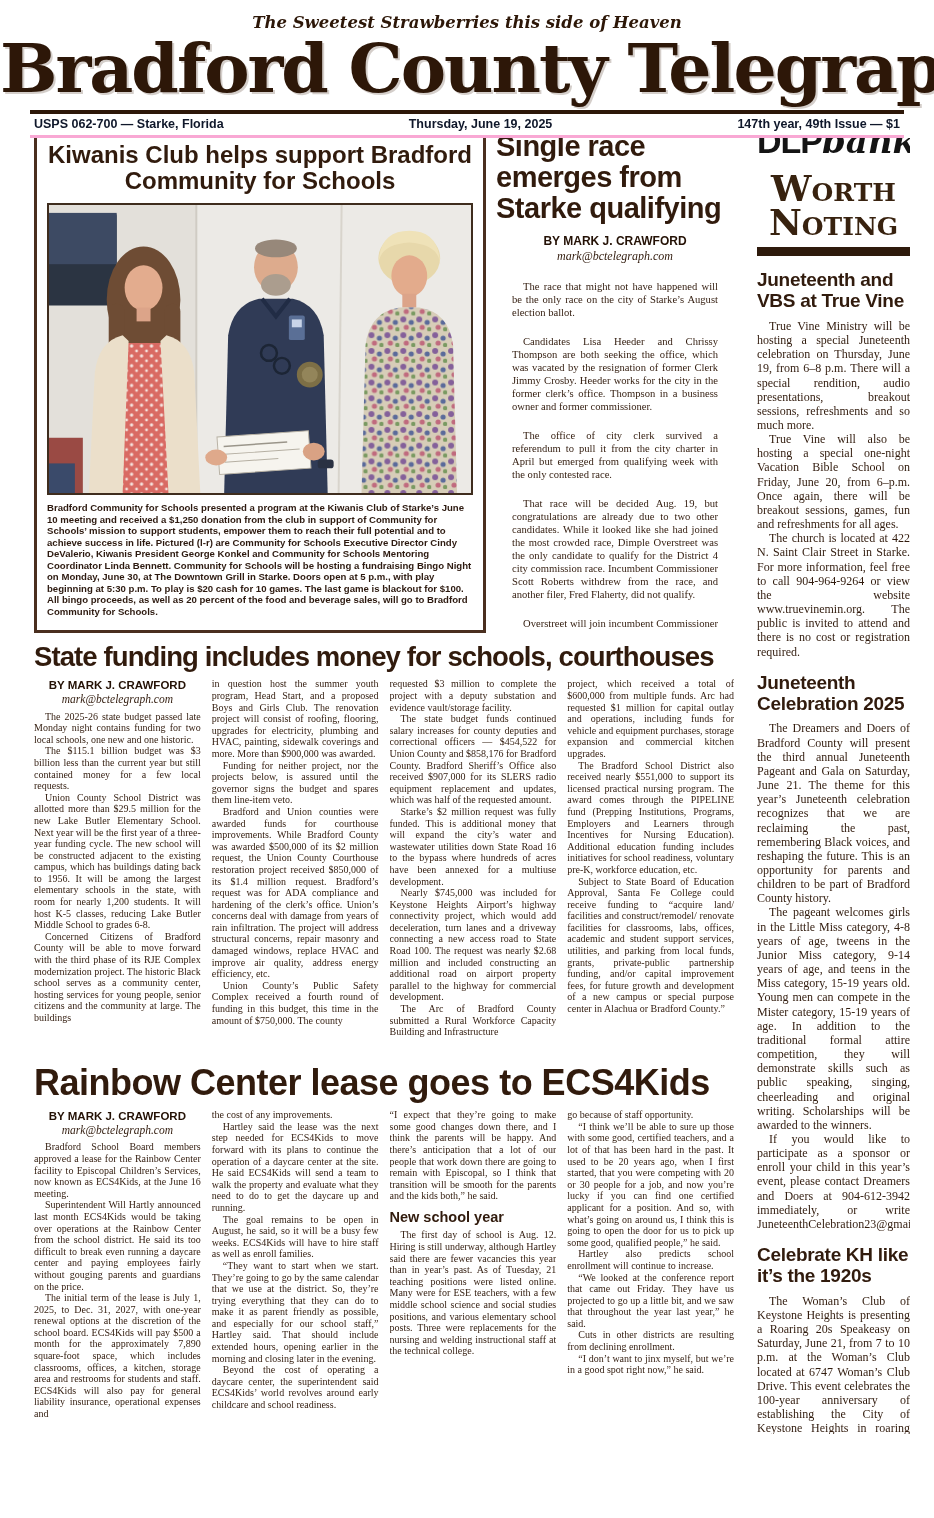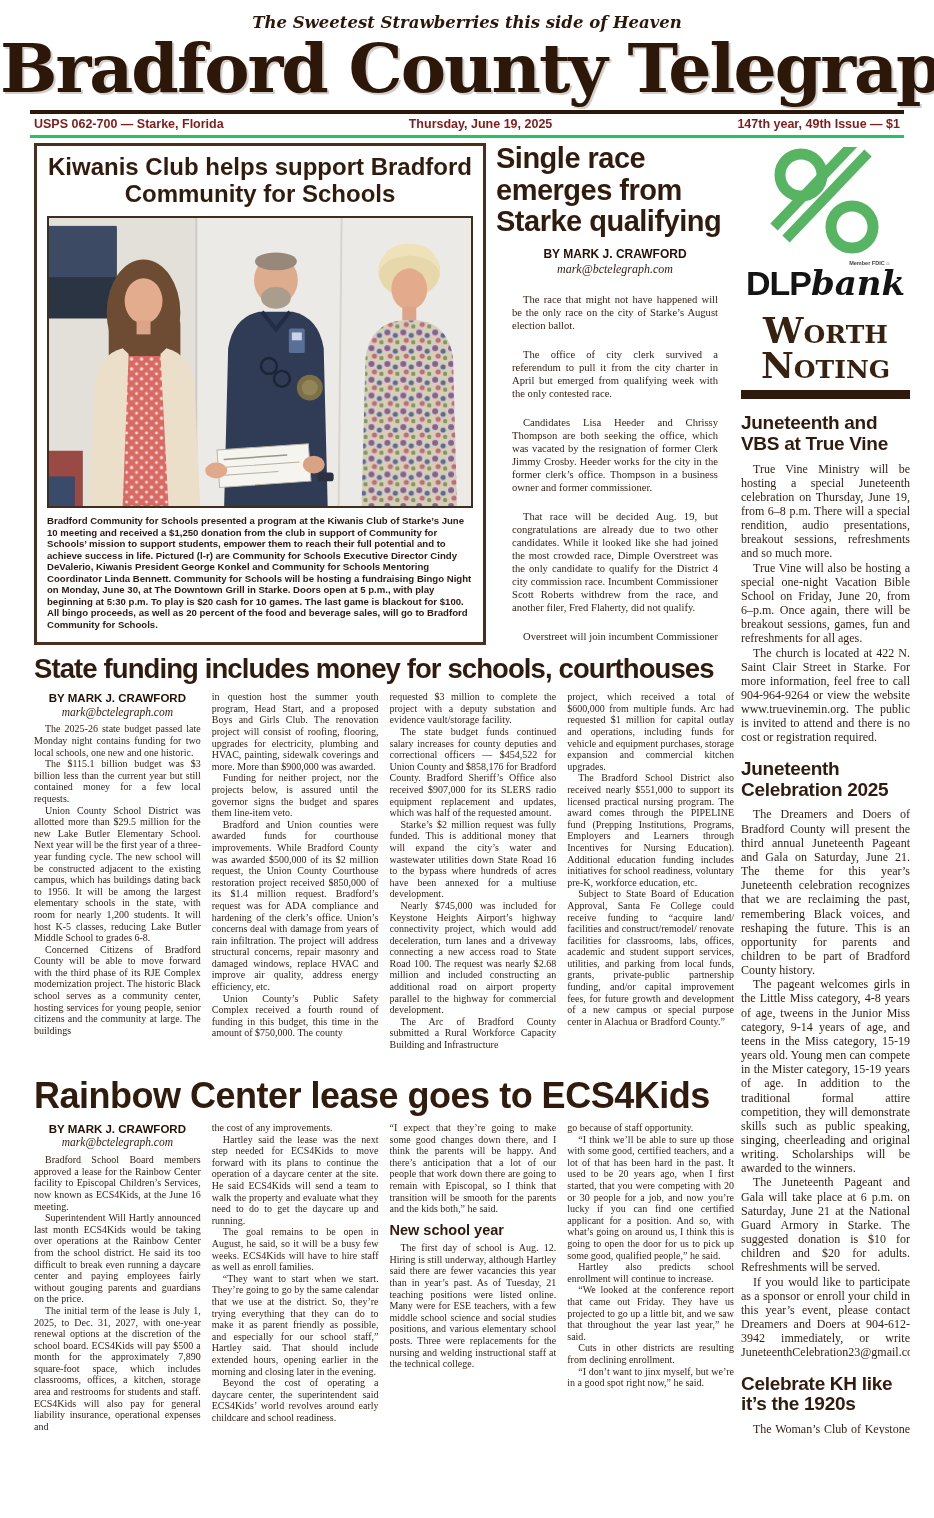--- a/index.html
+++ b/index.html
@@ -20,28 +20,28 @@
   .tagline{
     padding-top:13px;font-family:"DejaVu Serif", serif;font-style:italic;font-weight:bold;
     font-size:16.5px;color:#2d1708;
   }
   .np-title{
     margin:2px 0 7px;font-family:"DejaVu Serif", serif;font-weight:bold;
     font-size:68px;line-height:1.02;letter-spacing:-2px;color:#2d1708;white-space:nowrap;
     text-shadow:2px 2px 0 rgba(60,30,12,0.22);
   }
   .infobar{
-    margin:0 30px;border-top:4px solid #2d1708;border-bottom:3px solid #22c55e;
+    margin:0 30px;border-top:4px solid #2d1708;border-bottom:3px solid #f9a8d4;
     display:flex;justify-content:space-between;align-items:center;
     padding:3px 4px 4px;font-family:"Liberation Sans", sans-serif;font-weight:bold;font-size:12.5px;
-    color:#7f1d1d;
-  }
-
-  
-  .main{display:flex;align-items:flex-start;padding:5px 24px 0 34px;height:1296px;overflow:hidden;}
+    color:#0f172a;
+  }
+
+  
+  .main{display:flex;align-items:center;gap:8px;padding:5px 24px 0 34px;height:1296px;overflow:hidden;}
   .left-zone{flex:0 0 700px;width:700px;}
   .vdivider{flex:0 0 1px;background:#4a2f1c;}
   .sidebar{flex:1 1 auto;padding-left:6px;overflow:hidden;}
 
   
   .top-row{display:flex;gap:10px;height:502px;}
   .kiwanis-box{flex:0 0 452px;border:3px solid #4a2f1f;padding:6px 10px 4px;overflow:hidden;}
   .kiwanis-box h2{
     font-family:"Liberation Sans", sans-serif;font-weight:bold;font-size:24px;line-height:1.12;
     text-align:center;margin:2px 0 8px;color:var(--ink);
@@ -188,22 +188,22 @@
           </div>
           <p class="caption">Bradford Community for Schools presented a program at the Kiwanis Club of Starke’s June 10 meeting and received a $1,250  donation from the club in support of Community for Schools’ mission to support students, empower them to reach their full potential and to achieve success in life. Pictured (l-r) are Community for Schools Executive Director Cindy DeValerio, Kiwanis President George Konkel and Community for Schools Mentoring Coordinator Linda Bennett. Community for Schools will be hosting a fundraising Bingo Night on Monday, June 30, at The Downtown Grill in Starke. Doors open at 5 p.m., with play beginning at 5:30 p.m. To play is $20 cash for 10 games. The last game is blackout for $100. All bingo proceeds, as well as 20 percent of the food and beverage sales, will go to Bradford Community for Schools.</p>
         </article>
 
         <article class="single-race">
           <h2>Single race emerges from Starke qualifying</h2>
           <div class="byline">BY MARK J. CRAWFORD</div>
           <div class="byline-email">mark@bctelegraph.com</div>
           <div class="sr-body">
               <p>The race that might not have happened will be the only race on the city of Starke’s August election ballot.</p>
+              <p>Candidates Lisa Heeder and Chrissy Thompson are both seeking the office, which was vacated by the resignation of former Clerk Jimmy Crosby. Heeder works for the city in the former clerk’s office. Thompson in a business owner and former commissioner.</p>
               <p>The office of city clerk survived a referendum to pull it from the city charter in April but emerged from qualifying week with the only contested race.</p>
-              <p>Candidates Lisa Heeder and Chrissy Thompson are both seeking the office, which was vacated by the resignation of former Clerk Jimmy Crosby. Heeder works for the city in the former clerk’s office. Thompson in a business owner and former commissioner.</p>
               <p>That race will be decided Aug. 19, but congratulations are already due to two other candidates. While it looked like she had joined the most crowded race, Dimple Overstreet was the only candidate to qualify for the District 4 city commission race. Incumbent Commissioner Scott Roberts withdrew from the race, and another filer, Fred Flaherty, did not qualify.</p>
               <p>Overstreet will join incumbent Commissioner Janice Mortimer — who was also unopposed — on the board at the end of the election cycle. Mortimer represents District 2.</p>
               <p>Supervisor of Elections Amanda Seyfang is conducting the election, which will take place on Aug. 19 from 7 a.m. to 7 p.m. Early voting will take place Monday, Aug. 11, to Friday, Aug. 15, from 8 a.m. to 7 p.m. daily.</p>
             </div>
         </article>
 
       </div>
 
       <article class="state-funding">
         <h2 class="wide-headline">State funding includes money for schools, courthouses</h2>
@@ -310,21 +310,20 @@
             <p>True Vine will also be hosting a special one-night Vacation Bible School on Friday, June 20, from 6–p.m. Once again, there will be breakout sessions, games, fun and refreshments for all ages.</p>
             <p>The church is located at 422 N. Saint Clair Street in Starke. For more information, feel free to call 904-964-9264 or view the website www.truevinemin.org. The public is invited to attend and there is no cost or registration required.</p>
           </div>
       </section>
 
       <section class="sb-section">
         <h2>Juneteenth Celebration 2025</h2>
         <div>
             <p>The Dreamers and Doers of Bradford County will present the third annual Juneteenth Pageant and Gala on Saturday, June 21. The theme for this year’s Juneteenth celebration recognizes that we are reclaiming the past, remembering Black voices, and reshaping the future. This is an opportunity for parents and children to be part of Bradford County history.</p>
             <p>The pageant welcomes girls in the Little Miss category, 4-8 years of age, tweens in the Junior Miss category, 9-14 years of age, and teens in the Miss category, 15-19 years old. Young men can compete in the Mister category, 15-19 years of age. In addition to the traditional formal attire competition, they will demonstrate skills such as public speaking, singing, cheerleading and original writing. Scholarships will be awarded to the winners.</p>
-            <p>The Juneteenth Pageant and Gala will take place at 6 p.m. on Saturday, June 21 at the National Guard Armory in Starke. The suggested donation is $10 for children and $20 for adults. Refreshments will be served.</p>
             <p>If you would like to participate as a sponsor or enroll your child in this year’s event, please contact Dreamers and Doers at 904-612-3942 immediately, or write JuneteenthCelebration23@gmail.com.</p>
           </div>
       </section>
 
       <section class="sb-section">
         <h2>Celebrate KH like it’s the 1920s</h2>
         <div>
             <p>The Woman’s Club of Keystone Heights is presenting a Roaring 20s Speakeasy on Saturday, June 21, from 7 to 10 p.m. at the Woman’s Club located at 6747 Woman’s Club Drive. This event celebrates the 100-year anniversary of establishing the City of Keystone Heights in roaring 1920s style. There will be live music, dancing, light bites, cocktails, photo opportunities and more.</p>
             <p>Come dressed in 1920s style. Tickets are $20 and can be purchased at keystoneheightswomansclub.com. Kindly note, this is a 21-and-over event.</p>
           </div>

